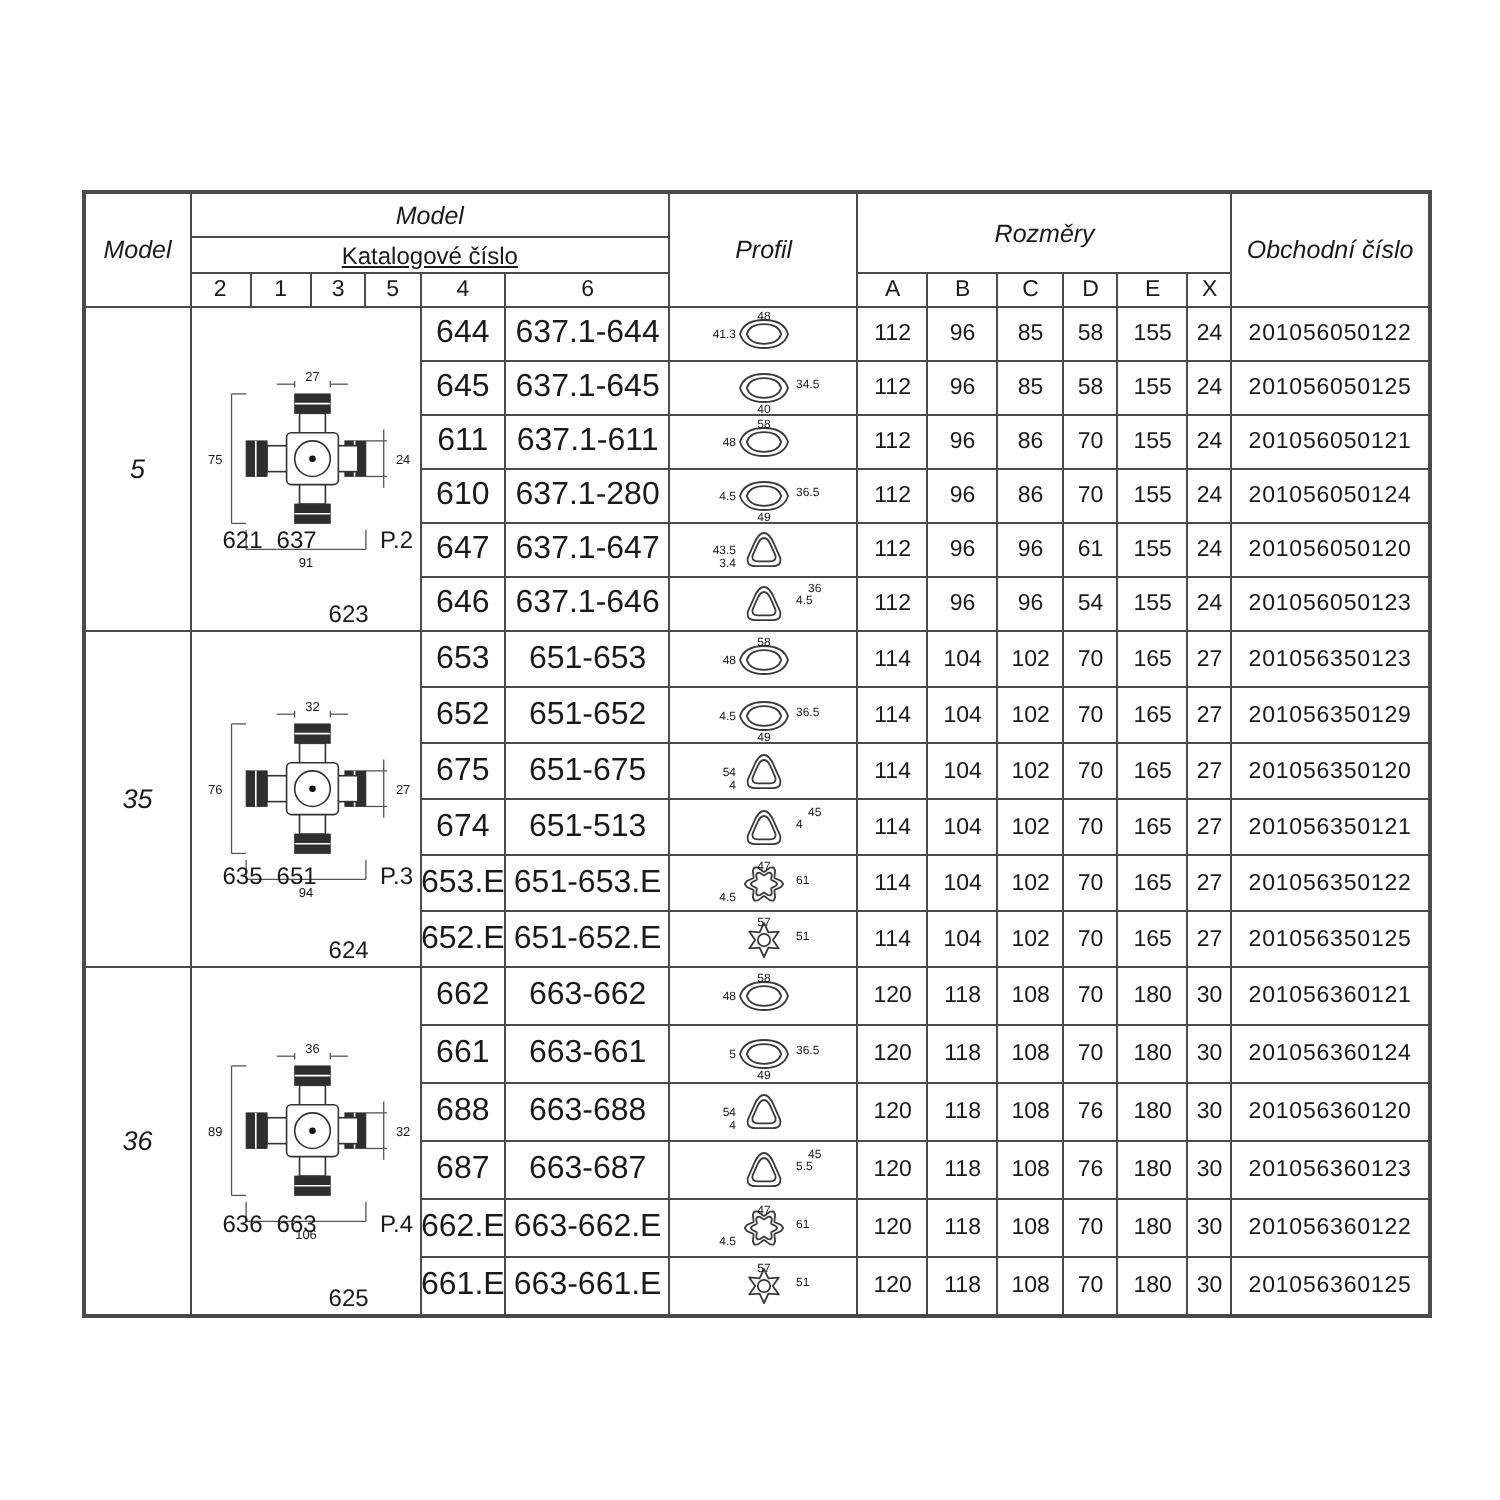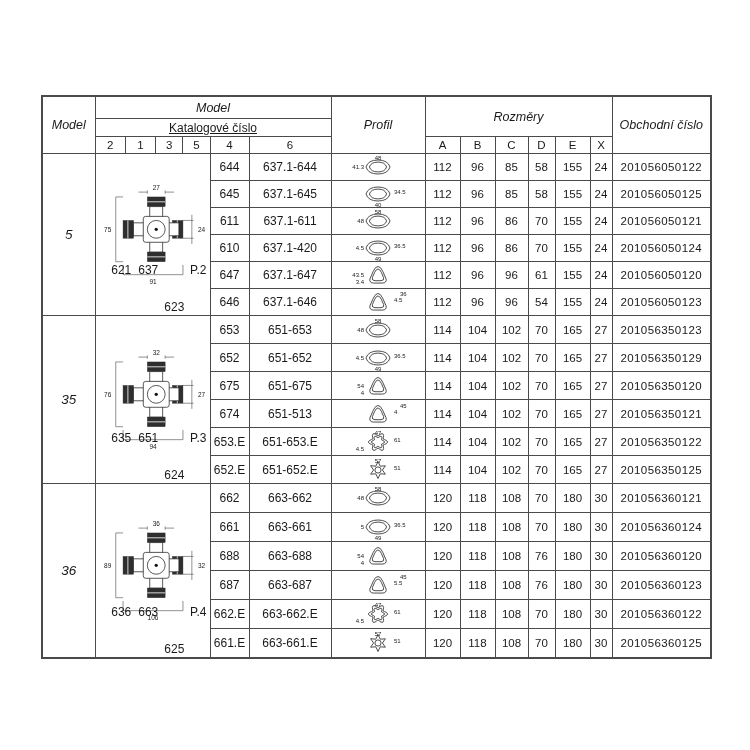--- a/index.html
+++ b/index.html
@@ -11,21 +11,21 @@
   #sheet{position:absolute;left:41px;top:95px;}
   table{border-collapse:collapse;table-layout:fixed;background:#fff;}
   td{border:1px solid #4a4a4a;text-align:center;vertical-align:middle;
      padding:0;overflow:hidden;white-space:nowrap;}
   table{border:2px solid #4a4a4a;}
   .it{font-style:italic;}
   .h1 td{height:21px;font-size:12.5px;}
   .h2 td{height:17px;font-size:12px;text-decoration:underline;}
   .h3 td{height:16px;font-size:11.5px;}
   .num{font-size:11.5px;}
-  .cat{font-size:12px;margin-top:34px;}
+  .cat{font-size:16px;margin-top:34px;}
   .obch{font-size:11.5px;letter-spacing:0.4px;margin-top:38px;}
   .model{font-style:italic;font-size:13.5px;}
   tr.g0 td{height:25px;}
   tr.g1 td{height:27px;}
   tr.g2 td{height:28px;}
   .diagcell{position:relative;vertical-align:middle;}
   .diagcell svg{display:block;margin:0 auto;}
   .catrow{position:absolute;left:12px;right:0;bottom:1px;display:flex;font-size:12px;}
   .catrow span{display:block;}
   .catrow span:nth-child(1){width:27%;}
@@ -191,21 +191,21 @@
           <td class="num">112</td>
           <td class="num">96</td>
           <td class="num">86</td>
           <td class="num">70</td>
           <td class="num">155</td>
           <td class="num">24</td>
           <td class="obch">201056050121</td>
         </tr>
         <tr class="g0">
           <td class="cat">610</td>
-          <td class="cat">637.1-420</td>
+          <td class="cat">637.1-280</td>
           <td class="prof">
             <svg width="88" height="26" viewBox="0 0 88 26">
               <g transform="translate(44,13)">
                 <path class="ps" d="M -12 0 Q -9.84 -7 0 -7 Q 9.84 -7 12 0 Q 9.84 7 0 7 Q -9.84 7 -12 0 Z"></path>
                 <path class="ps" d="M -8.6 0 Q -7.052 -4.9 0 -4.9 Q 7.052 -4.9 8.6 0 Q 7.052 4.9 0 4.9 Q -7.052 4.9 -8.6 0 Z"></path>
               </g>
               <text class="dt" x="30" y="15" font-size="6" text-anchor="end">4.5</text>
               <text class="dt" x="60" y="13" font-size="6" text-anchor="start">36.5</text>
               <text class="dt" x="44" y="25.5" font-size="6" text-anchor="middle">49</text>
             </svg>

